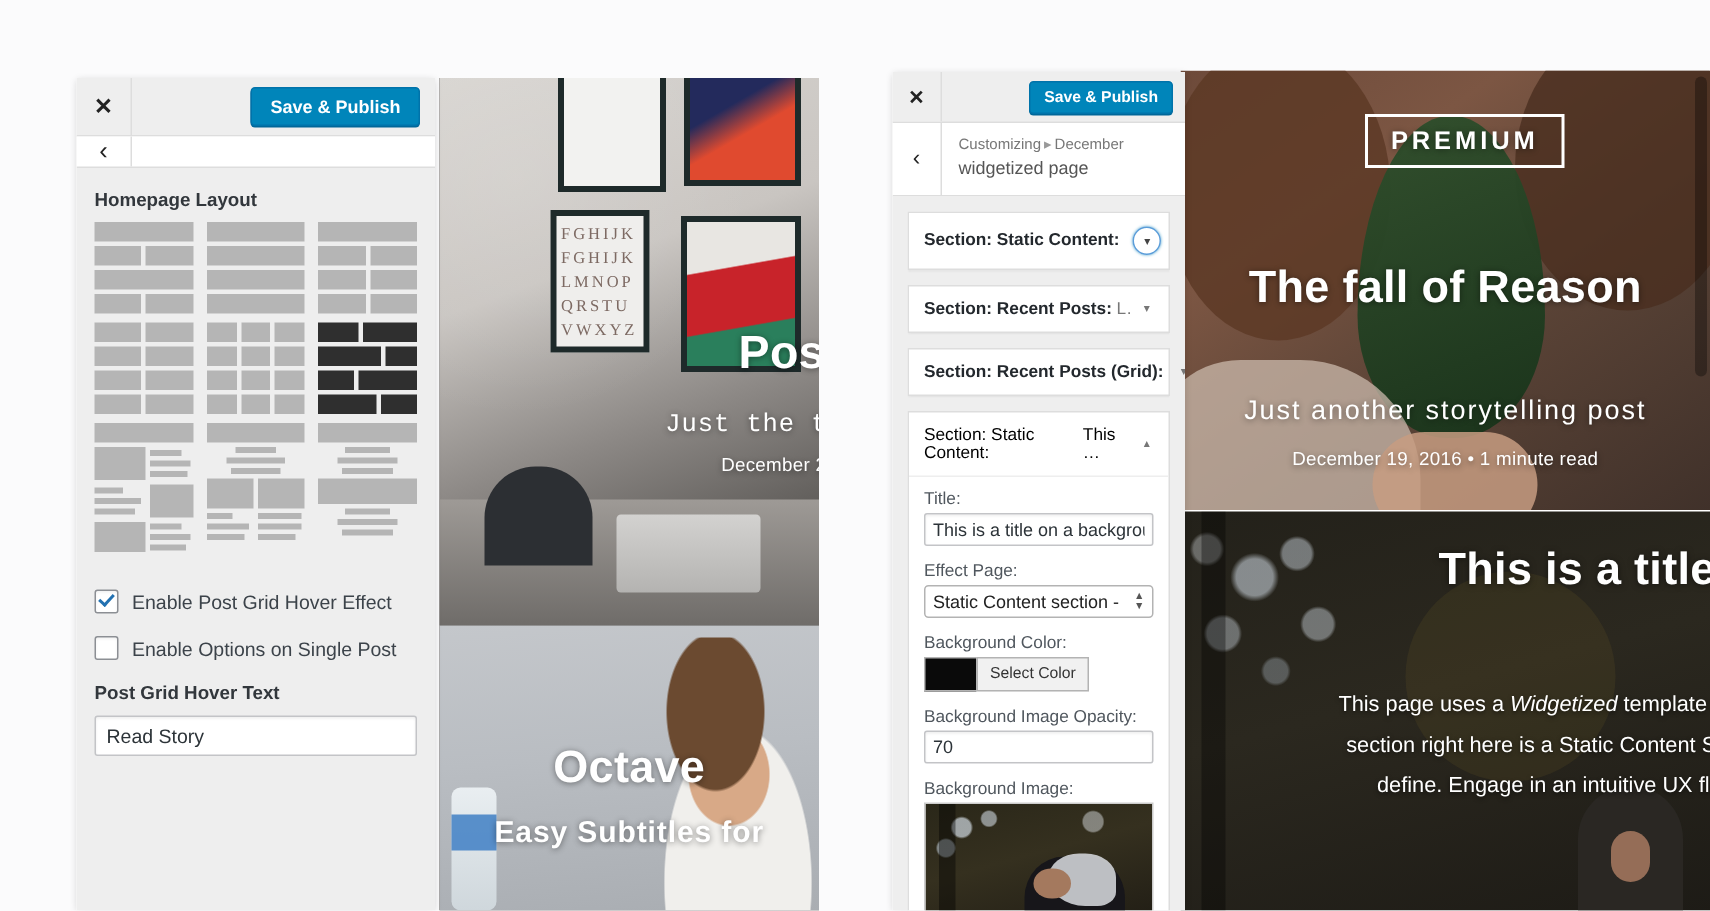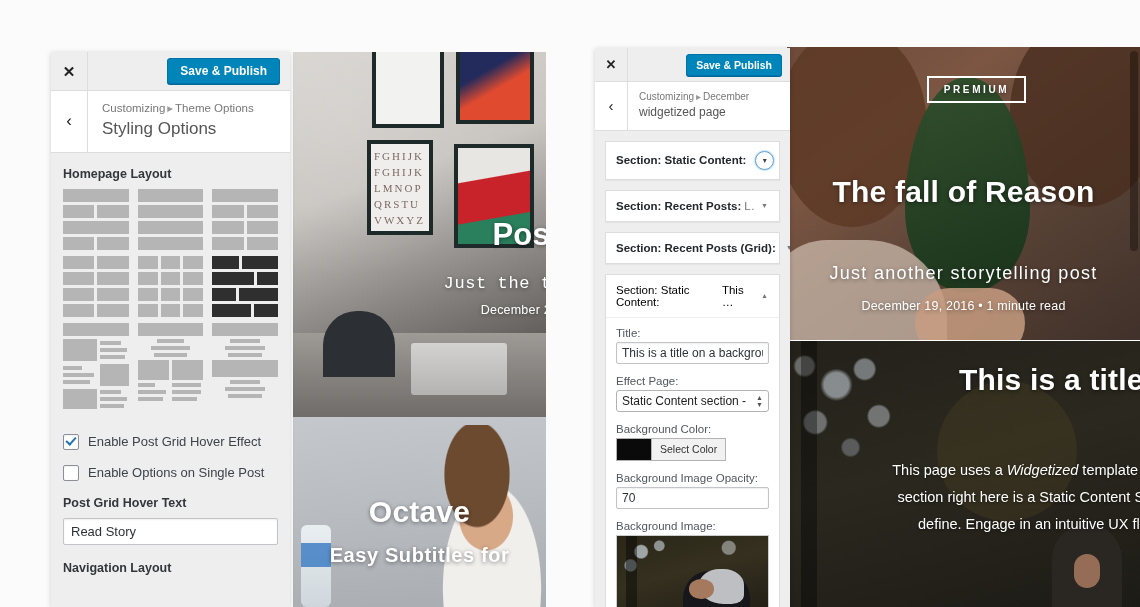--- a/index.html
+++ b/index.html
@@ -101,21 +101,21 @@
               overflow: hidden; position: relative; background: #1c1a14; }
 
   
   .prev { position: absolute; overflow: hidden; }
   .hero { position: relative; overflow: hidden; }
   .hero .htxt { position: absolute; left: 0; right: 0; text-align: center; color: #fff;
                 text-shadow: 0 1px 4px rgba(0,0,0,.45); }
   .ptitle { font-size: 31px; font-weight: bold; letter-spacing: .2px; }
   .psub { font-size: 19px; font-weight: 300; letter-spacing: .6px; }
   .pmeta { font-size: 12.5px; letter-spacing: .2px; }
-  .badge { display: inline-block; border: 2px solid #fff; color: #fff; font-size: 10px;
+  .badge { display: inline-block; border: 2px solid #fff; color: #fff; font-size: 17px;
            font-weight: bold; letter-spacing: 2.6px; padding: 6px 15px; margin-left: 26px; }
 
   .scrollbar { position: absolute; top: 0; width: 8px; background: rgba(0,0,0,.32);
                border-radius: 4px; }
 </style>
 </head>
 <body>
 
 <div id="root">
 
@@ -207,26 +207,20 @@
 
   <div class="win" style="left:51px; top:52px; width:239px; height:555px;">
     <div class="cz-header">
       <div class="cz-close">✕</div>
       <div class="cz-head-spacer"></div>
       <button class="cz-save">Save &amp; Publish</button>
     </div>
 
     <div class="cz-title-bar">
       <div class="cz-back">‹</div>
-      <div class="cz-titles">
-        <div class="cz-crumb">
-          <span>Customizing</span><span class="sep">▸</span><span>Theme Options</span>
-        </div>
-        <div class="cz-h1">Styling Options</div>
-      </div>
     </div>
 
     <div class="cz-body">
       <div class="panel-pad">
 
         <div class="sec-label">Homepage Layout</div>
 
         <div class="layout-grid">
 
           <div class="thumb">
@@ -420,21 +414,20 @@
           <span class="opt-text">Enable Post Grid Hover Effect</span>
         </div>
         <div class="opt-row">
           <span class="cbx"></span>
           <span class="opt-text">Enable Options on Single Post</span>
         </div>
 
         <div class="sec-label" style="margin-top:13px;">Post Grid Hover Text</div>
         <input class="txtinput" type="text" value="Read Story" style="">
 
-        <div class="sec-label" style="margin-top:16px;">Navigation Layout</div>
 
         
         
       </div>
     </div>
   </div>
 
   <div class="win" style="left:595px; top:48px; width:195px; height:559px;">
     <div class="cz-header" style="height:33px;">
       <div class="cz-close" style="width:32px;font-size:13px;">✕</div>

